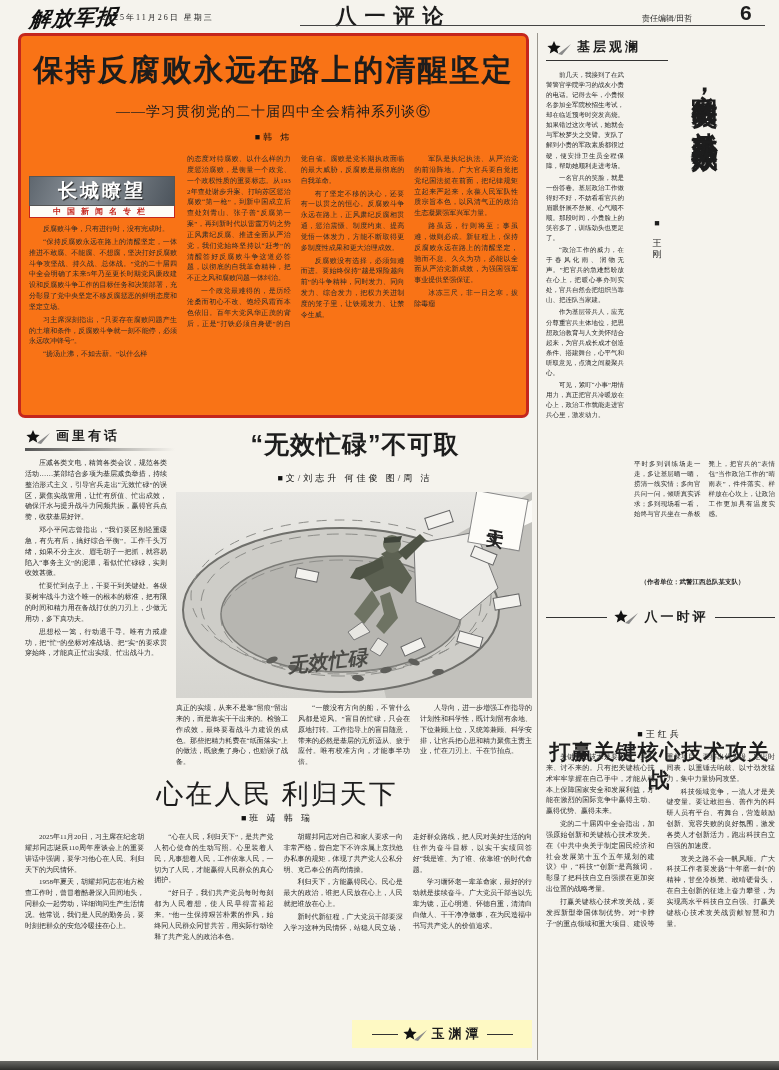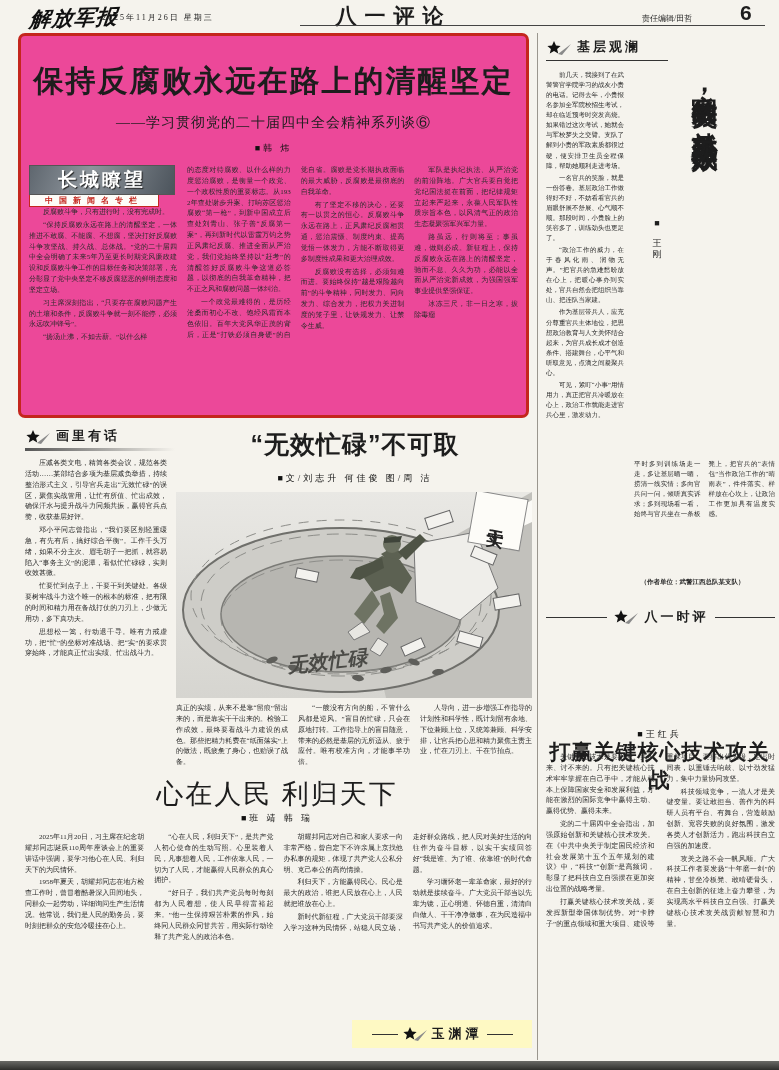--- a/index.html
+++ b/index.html
@@ -22,37 +22,37 @@
   .para{margin:0 0 2px 0;text-indent:2em;text-align:justify;word-break:break-all;line-height:1.55;}
   .body-txt{font-size:7px;color:#2b2b2b;overflow:hidden;}
   .cont-first .para:first-child{text-indent:0;}
   .byline{text-align:center;font-size:9px;letter-spacing:3px;color:#111;}
   
   .sec-head{display:flex;align-items:flex-end;gap:5px;
     font-family:"Liberation Sans",sans-serif;font-weight:bold;font-size:13px;letter-spacing:3px;}
   .star-ic{width:26px;height:16px;flex:0 0 auto;}
   
   .lead-box{left:18px;top:33px;width:511px;height:385px;border:3px solid #c4261d;
-    border-radius:7px;background:#ec4899;padding:17px 8px;box-sizing:border-box;}
+    border-radius:7px;background:#f97316;padding:6px 8px;box-sizing:border-box;}
   .lead-title{text-align:center;font-size:30px;font-weight:bold;letter-spacing:2px;margin-top:8px;
     font-family:"Liberation Sans","DejaVu Sans",sans-serif;}
   .lead-sub{text-align:center;font-size:14px;font-weight:normal;margin-top:12px;letter-spacing:1px;}
   .lead-byline{margin-top:10px;}
   .lead-cols{display:flex;gap:10px;margin-top:10px;height:272px;}
   .lead-c1{width:148px;flex:0 0 auto;}
   .lead-rest{flex:1;column-count:3;column-gap:10px;height:100%;}
   
   .cc-logo{width:146px;height:30px;background:linear-gradient(110deg,#5f676f 0%,#8d949b 40%,#4c545c 100%);
-    display:flex;align-items:center;justify-content:center;border:1px solid #555;box-sizing:border-box;}
+    display:flex;align-items:center;justify-content:center;border:1px solid #555;box-sizing:border-box;margin-top:22px;}
   .cc-logo span{color:#fff;font-size:19px;font-weight:bold;letter-spacing:3px;
     font-family:"Liberation Sans",sans-serif;text-shadow:1px 1px 1px #222;}
-  .cc-band{width:130px;height:12px;border:1px solid #c4261d;border-top:none;box-sizing:border-box;
+  .cc-band{width:146px;height:12px;border:1px solid #c4261d;border-top:none;box-sizing:border-box;
     display:flex;align-items:center;justify-content:center;background:#fdfcf8;}
   .cc-band span{color:#c4261d;font-size:8px;letter-spacing:6px;font-weight:bold;}
-  .lead-c1 .body-txt{height:218px;}
+  .lead-c1 .body-txt{margin-top:6px;height:218px;}
   
   .cart-head{left:25px;top:427px;width:150px;}
   .cart-head .under{height:3px;background:linear-gradient(90deg,#555,transparent);margin-top:3px;}
   .cart-left{left:25px;top:458px;width:142px;height:318px;}
   .cart-title{left:178px;top:428px;width:354px;text-align:center;font-size:25px;font-weight:bold;
     letter-spacing:1px;font-family:"Liberation Sans",sans-serif;}
   .cart-byline{left:178px;top:472px;width:354px;}
   .cart-illu{left:176px;top:492px;width:356px;height:206px;background:#fbfaf6;}
   .cart-bottom{left:176px;top:703px;width:356px;height:76px;column-count:3;column-gap:10px;}
   

